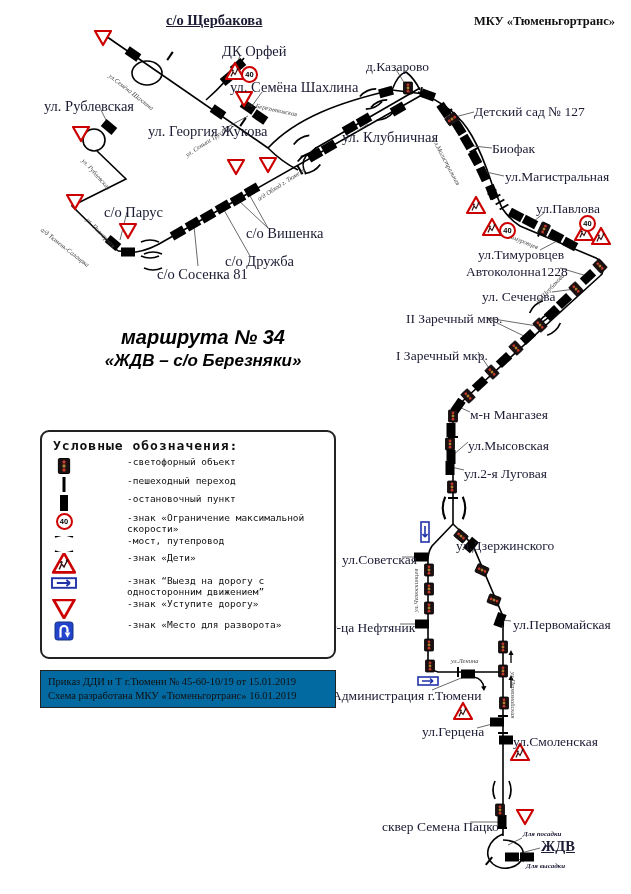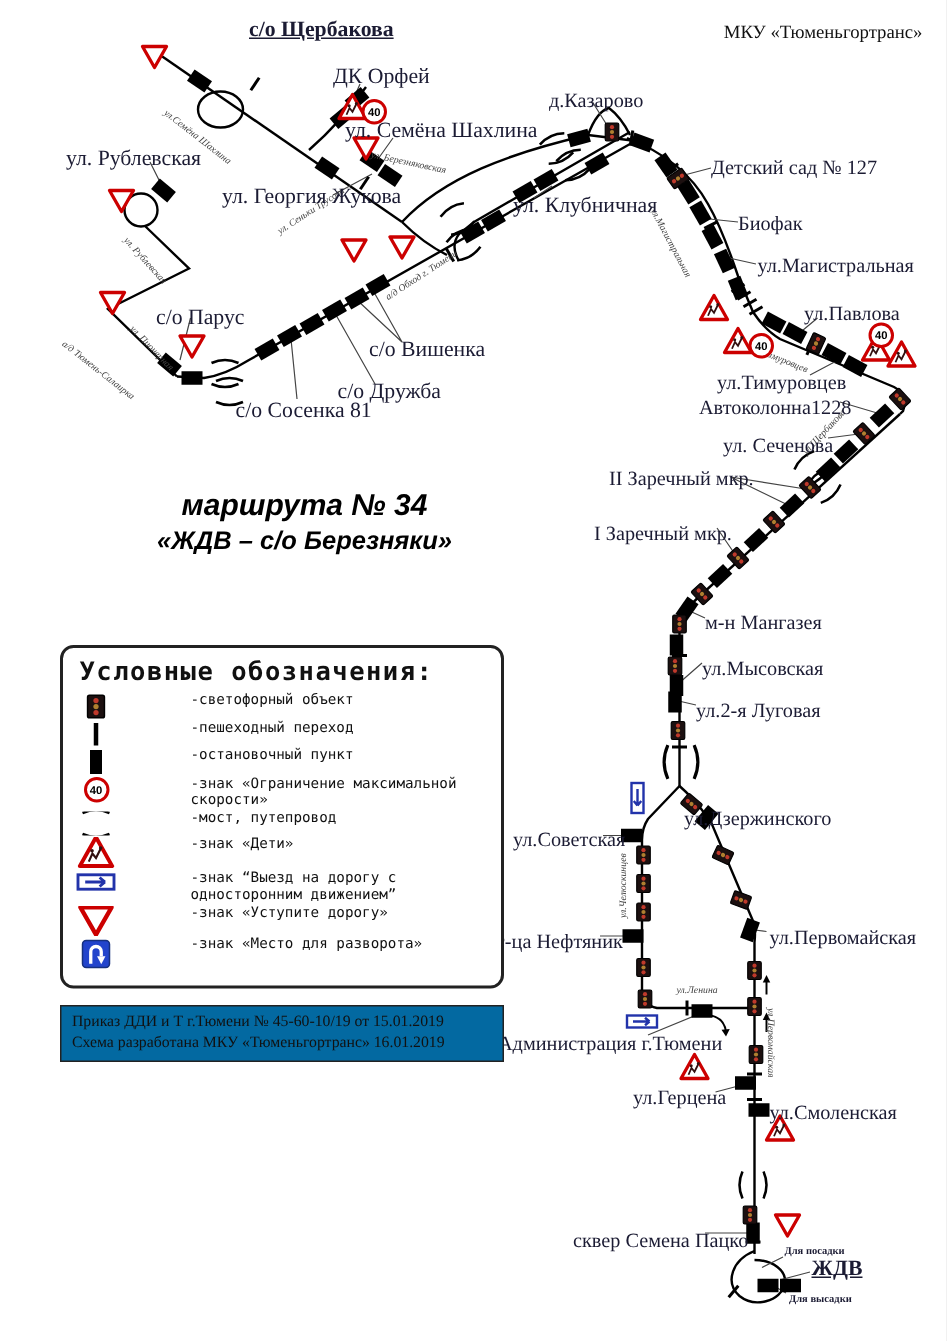--- a/index.html
+++ b/index.html
@@ -3,36 +3,36 @@
 <meta charset="utf-8">
 <style>
   html,body{margin:0;padding:0;background:#e8e8e8;}
   #page{position:relative;width:631px;height:894px;background:#ffffff;overflow:hidden;
         font-family:"Liberation Serif",serif;}
   #map-svg{position:absolute;left:0;top:0;z-index:1;}
   .lbl{position:absolute;z-index:3;font-size:13.5px;color:#1b1b33;white-space:nowrap;line-height:1.05;}
   .big{font-size:14.5px;}
   .bold{font-weight:bold;}
   .ul{text-decoration:underline;}
-  .tiny{font-size:7px;font-weight:bold;color:#1b1b33;}
+  .tiny{font-size:7px;font-weight:bold;font-style:italic;color:#1b1b33;}
   .street{position:absolute;z-index:2;font-size:6.5px;color:#444;white-space:nowrap;
           transform-origin:0 0;font-style:italic;}
   .s40{position:absolute;z-index:4;width:13px;height:13px;border:2px solid #cc0000;border-radius:50%;
        background:#fff;color:#000;font:bold 7.5px "Liberation Sans",sans-serif;
        display:flex;align-items:center;justify-content:center;}
-  #corner{position:absolute;top:14px;right:16px;z-index:3;font-weight:normal;font-size:12.5px;color:#111;}
+  #corner{position:absolute;top:14px;right:16px;z-index:3;font-weight:bold;font-size:12.5px;color:#111;}
   #title-block{position:absolute;left:88px;top:322px;width:230px;z-index:3;text-align:center;
        font-family:"Liberation Sans",sans-serif;font-weight:bold;font-style:italic;color:#000;}
   #title-block .t1{font-size:27px;}
   #title-block .t2{font-size:20px;margin-top:4px;}
   #title-block .t3{font-size:17px;margin-top:2px;}
   #legend{position:absolute;left:40px;top:430px;width:296px;height:229px;z-index:3;
        border:2px solid #222;border-radius:9px;background:#fff;box-sizing:border-box;
        padding:5px 7px;font-family:"DejaVu Sans Mono",monospace;font-size:9.5px;color:#111;}
-  #legend .lg-title{font-weight:bold;font-size:17px;letter-spacing:1px;margin:1px 0 4px 4px;}
+  #legend .lg-title{font-weight:bold;font-size:13px;letter-spacing:1px;margin:1px 0 4px 4px;}
   .lg-row{display:flex;align-items:flex-start;margin:1px 0;gap:48px;}
   .lg-ic{width:30px;flex:0 0 30px;display:flex;justify-content:center;align-items:center;}
   .lg-tx{line-height:1.15;}
   #order-box{position:absolute;left:40px;top:670px;width:280px;z-index:3;border:1.5px solid #222;
        background:#0369a1;padding:4px 7px;font-size:10.5px;color:#111;line-height:1.35;}
 </style>
 </head>
 <body>
 
 <div id="page">

